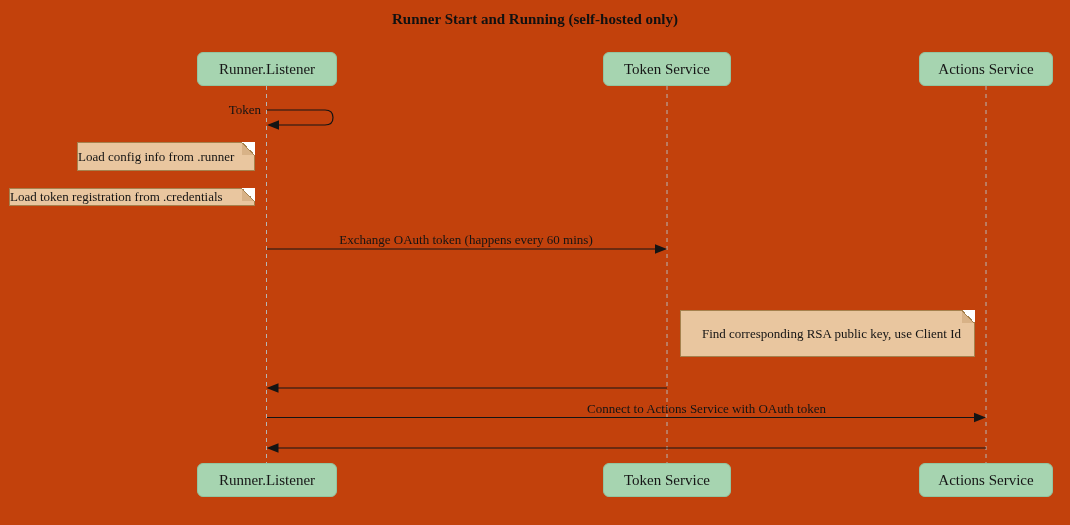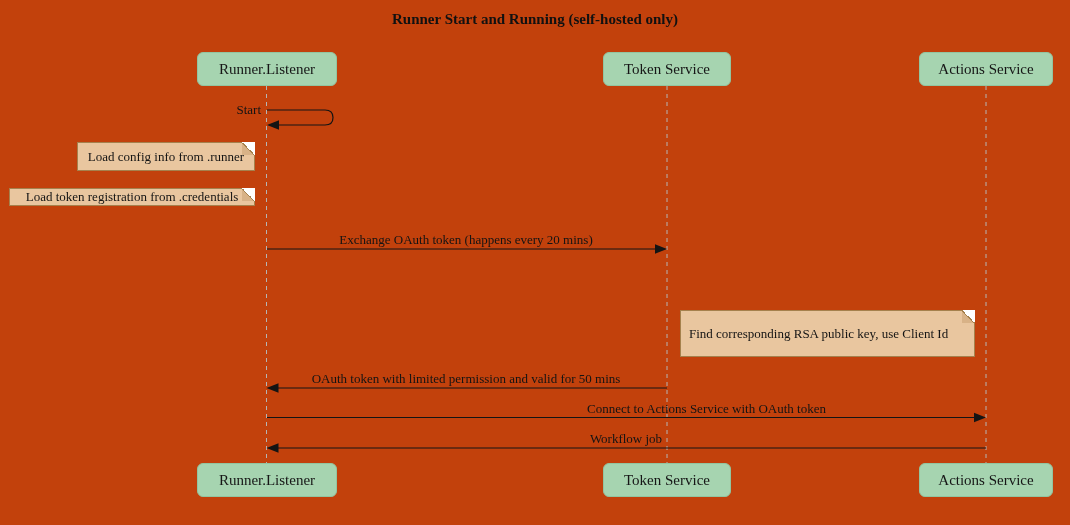--- a/index.html
+++ b/index.html
@@ -14,21 +14,21 @@
   .overlay{position:absolute;left:0;top:0;z-index:1;}
   .participant{
     position:absolute;height:34px;box-sizing:border-box;z-index:3;
     background:#A6D4B0;border:1px solid #92C5A0;border-radius:6px;
     display:flex;align-items:center;justify-content:center;
     font-size:15px;color:#161616;white-space:nowrap;
   }
   .note{
     position:absolute;box-sizing:border-box;z-index:2;
     background:#E9C69F;border:1px solid #A5814D;
-    display:flex;align-items:center;justify-content:center;
+    display:flex;align-items:center;
     font-size:13px;color:#141414;white-space:nowrap;
   }
   .note::after{
     content:"";position:absolute;top:-1px;right:-1px;width:13px;height:13px;
     background:linear-gradient(to bottom left,
       #ffffff 0%,#ffffff 50%,
       #A5814D 50%,#A5814D calc(50% + 1.4px),
       #D8B287 calc(50% + 1.4px),#D8B287 100%);
   }
   .note.multiline{justify-content:flex-start;padding-left:8px;}
@@ -70,38 +70,36 @@
   </svg>
 
   <div class="participant" style="left:197px;top:52px;width:140px;">Runner.Listener</div>
   <div class="participant" style="left:603px;top:52px;width:128px;">Token Service</div>
   <div class="participant" style="left:919px;top:52px;width:134px;">Actions Service</div>
 
   <div class="participant" style="left:197px;top:463px;width:140px;">Runner.Listener</div>
   <div class="participant" style="left:603px;top:463px;width:128px;">Token Service</div>
   <div class="participant" style="left:919px;top:463px;width:134px;">Actions Service</div>
 
-  <div class="msg-label right" style="left:161px;top:103px;width:100px;">Start</div>
-  <div class="msg-label center" style="left:266px;top:233px;width:400px;">Exchange OAuth token (happens every 20 mins)</div>
-  <div class="msg-label center" style="left:266px;top:372px;width:400px;">OAuth token with limited permission and valid for 50 mins</div>
+  <div class="msg-label right" style="left:161px;top:103px;width:100px;">Token</div>
+  <div class="msg-label center" style="left:266px;top:233px;width:400px;">Exchange OAuth token (happens every 60 mins)</div>
   <div class="msg-label center" style="left:426px;top:402px;width:400px;text-align:right;">Connect to Actions Service with OAuth token</div>
-  <div class="msg-label center" style="left:426px;top:432px;width:400px;">Workflow job</div>
 
   <div class="note" style="left:77px;top:142px;width:178px;height:29px;">
     <div class="note-lines">
       <span>Load config info from .runner</span>
     </div>
   </div>
 
   <div class="note" style="left:9px;top:188px;width:246px;height:18px;">
     <div class="note-lines">
       <span>Load token registration from .credentials</span>
     </div>
   </div>
 
 
-  <div class="note multiline" style="left:680px;top:310px;width:295px;height:47px;">
+  <div class="note multiline" style="left:680px;top:310px;width:295px;height:47px;justify-content:center;">
     <div class="note-lines">
       <span>Find corresponding RSA public key, use Client Id</span>
     </div>
   </div>
 
 </div>
 
 </body></html>

